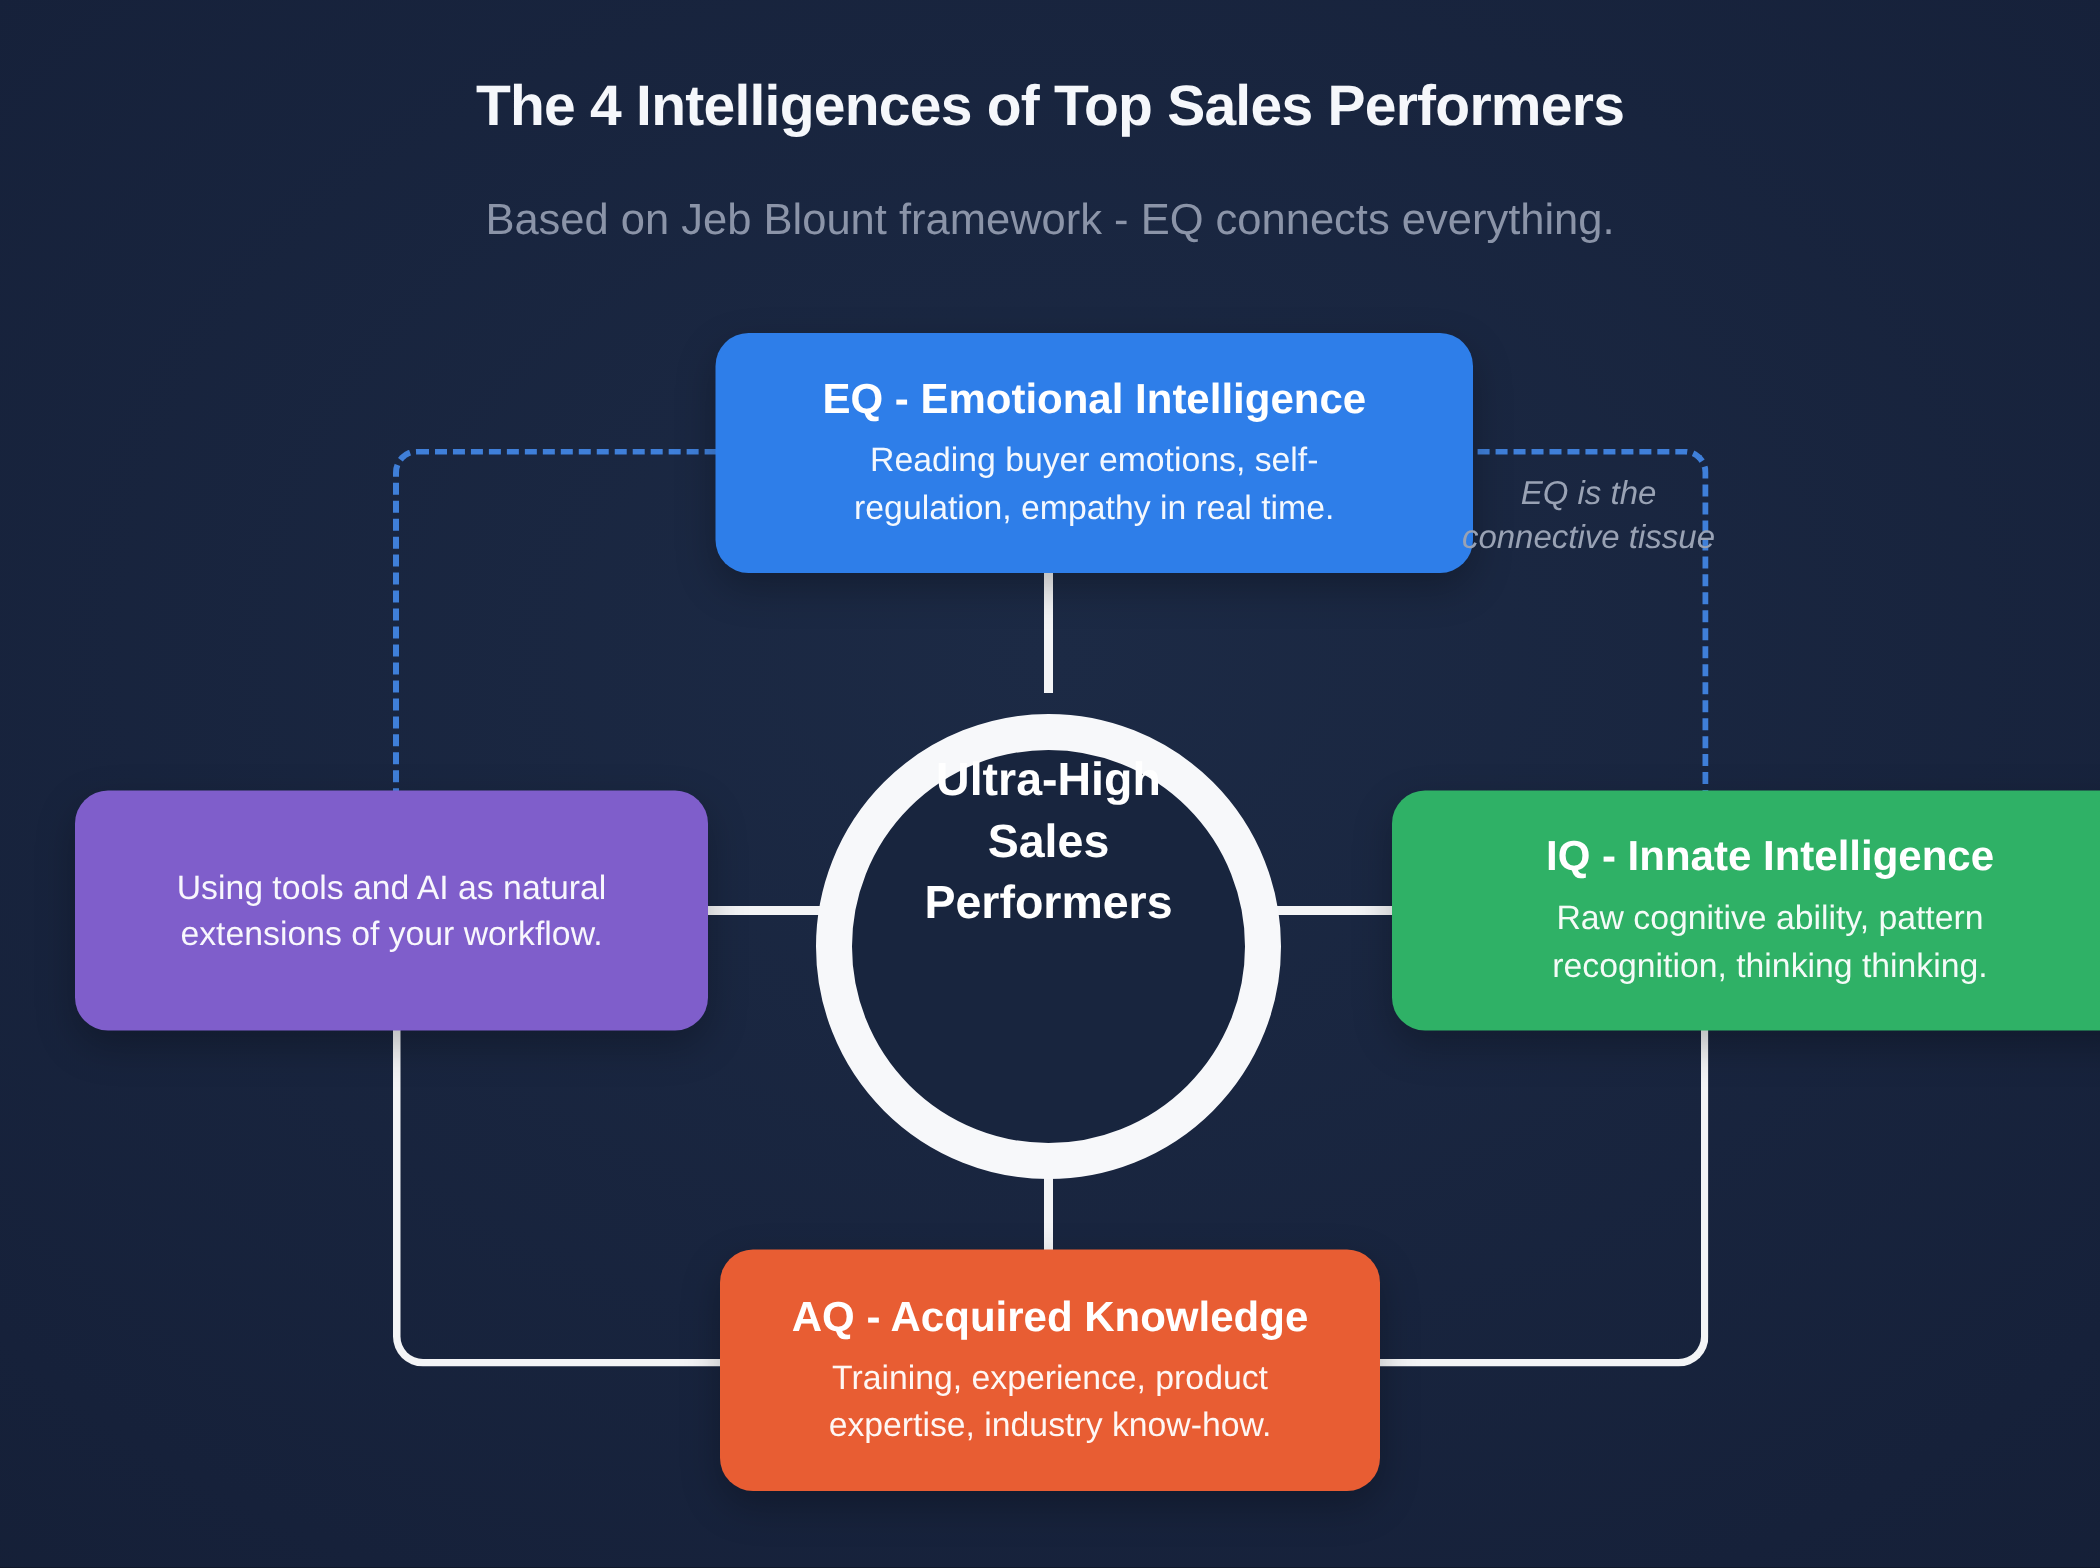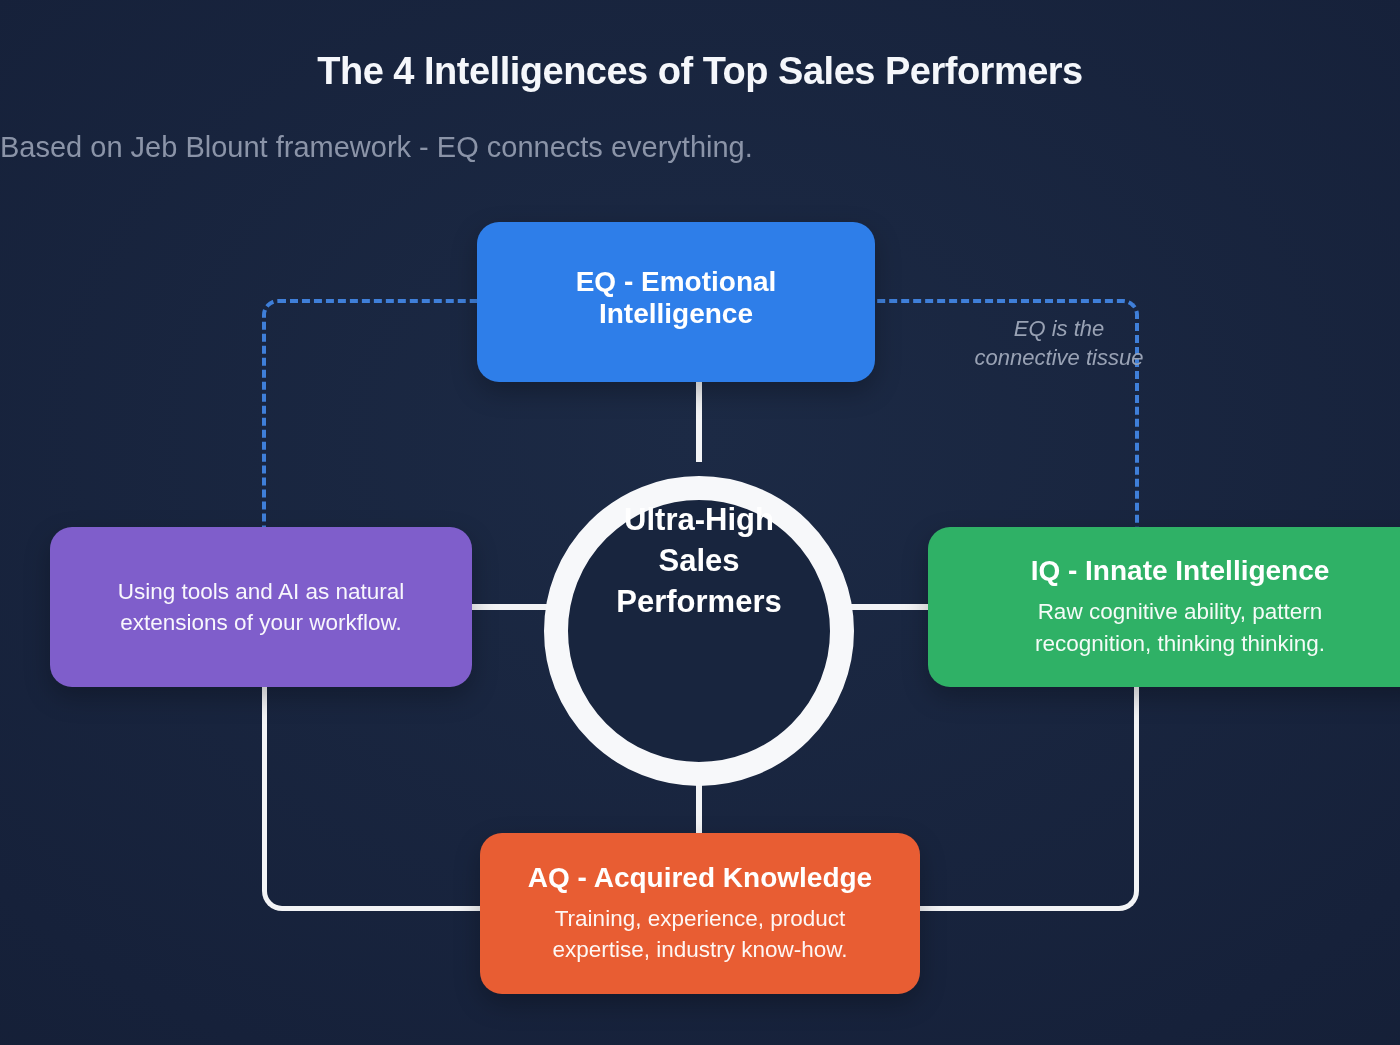--- a/index.html
+++ b/index.html
@@ -24,21 +24,21 @@
     font-weight: 700;
     letter-spacing: -0.5px;
     color: #f5f7fb;
     z-index: 4;
   }
 
   .subtitle {
     position: absolute;
     top: 131px; left: 0;
     width: 100%;
-    text-align: left;
+    text-align: center;
     font-size: 29px;
     font-weight: 400;
     color: var(--subtitle-text, #8b94a8);
     z-index: 4;
   }
 
   
   .dashed-loop {
     position: absolute;
     left: 262px; top: 299px;
@@ -113,21 +113,21 @@
     font-weight: 700;
     margin-bottom: 9px;
   }
   .box-body {
     font-size: 22.5px;
     line-height: 1.38;
     color: rgba(255, 255, 255, 0.95);
     max-width: 372px;
   }
 
-  .box-eq { left: 477px; top: 222px; width: 398px; height: 160px; background: var(--box-eq, #2e7ee9); }
+  .box-eq { left: 477px; top: 222px; width: 505px; height: 160px; background: var(--box-eq, #2e7ee9); }
   .box-tq { left: 50px;  top: 527px; width: 422px; height: 160px; background: var(--box-tq, #7f5ecb); }
   .box-iq { left: 928px; top: 527px; width: 504px; height: 160px; background: var(--box-iq, #2fb166); }
   .box-aq { left: 480px; top: 833px; width: 440px; height: 161px; background: var(--box-aq, #e85d33); }
 
   .annotation {
     position: absolute;
     left: 923px; top: 314px;
     width: 224px;
     text-align: center;
     font-style: italic;
@@ -149,20 +149,21 @@
   <div class="dashed-loop"></div>
   <div class="solid-loop"></div>
 
   <div class="stub stub-top"></div>
   <div class="stub stub-bottom"></div>
   <div class="stub stub-left"></div>
   <div class="stub stub-right"></div>
 
   <div class="box box-eq">
     <div class="box-title">EQ - Emotional Intelligence</div>
+    <div class="box-body">Reading buyer emotions, self-regulation, empathy in real time.</div>
   </div>
 
   <div class="box box-tq">
     <div class="box-body">Using tools and AI as natural extensions of your workflow.</div>
   </div>
 
   <div class="box box-iq">
     <div class="box-title">IQ - Innate Intelligence</div>
     <div class="box-body">Raw cognitive ability, pattern recognition, thinking thinking.</div>
   </div>

